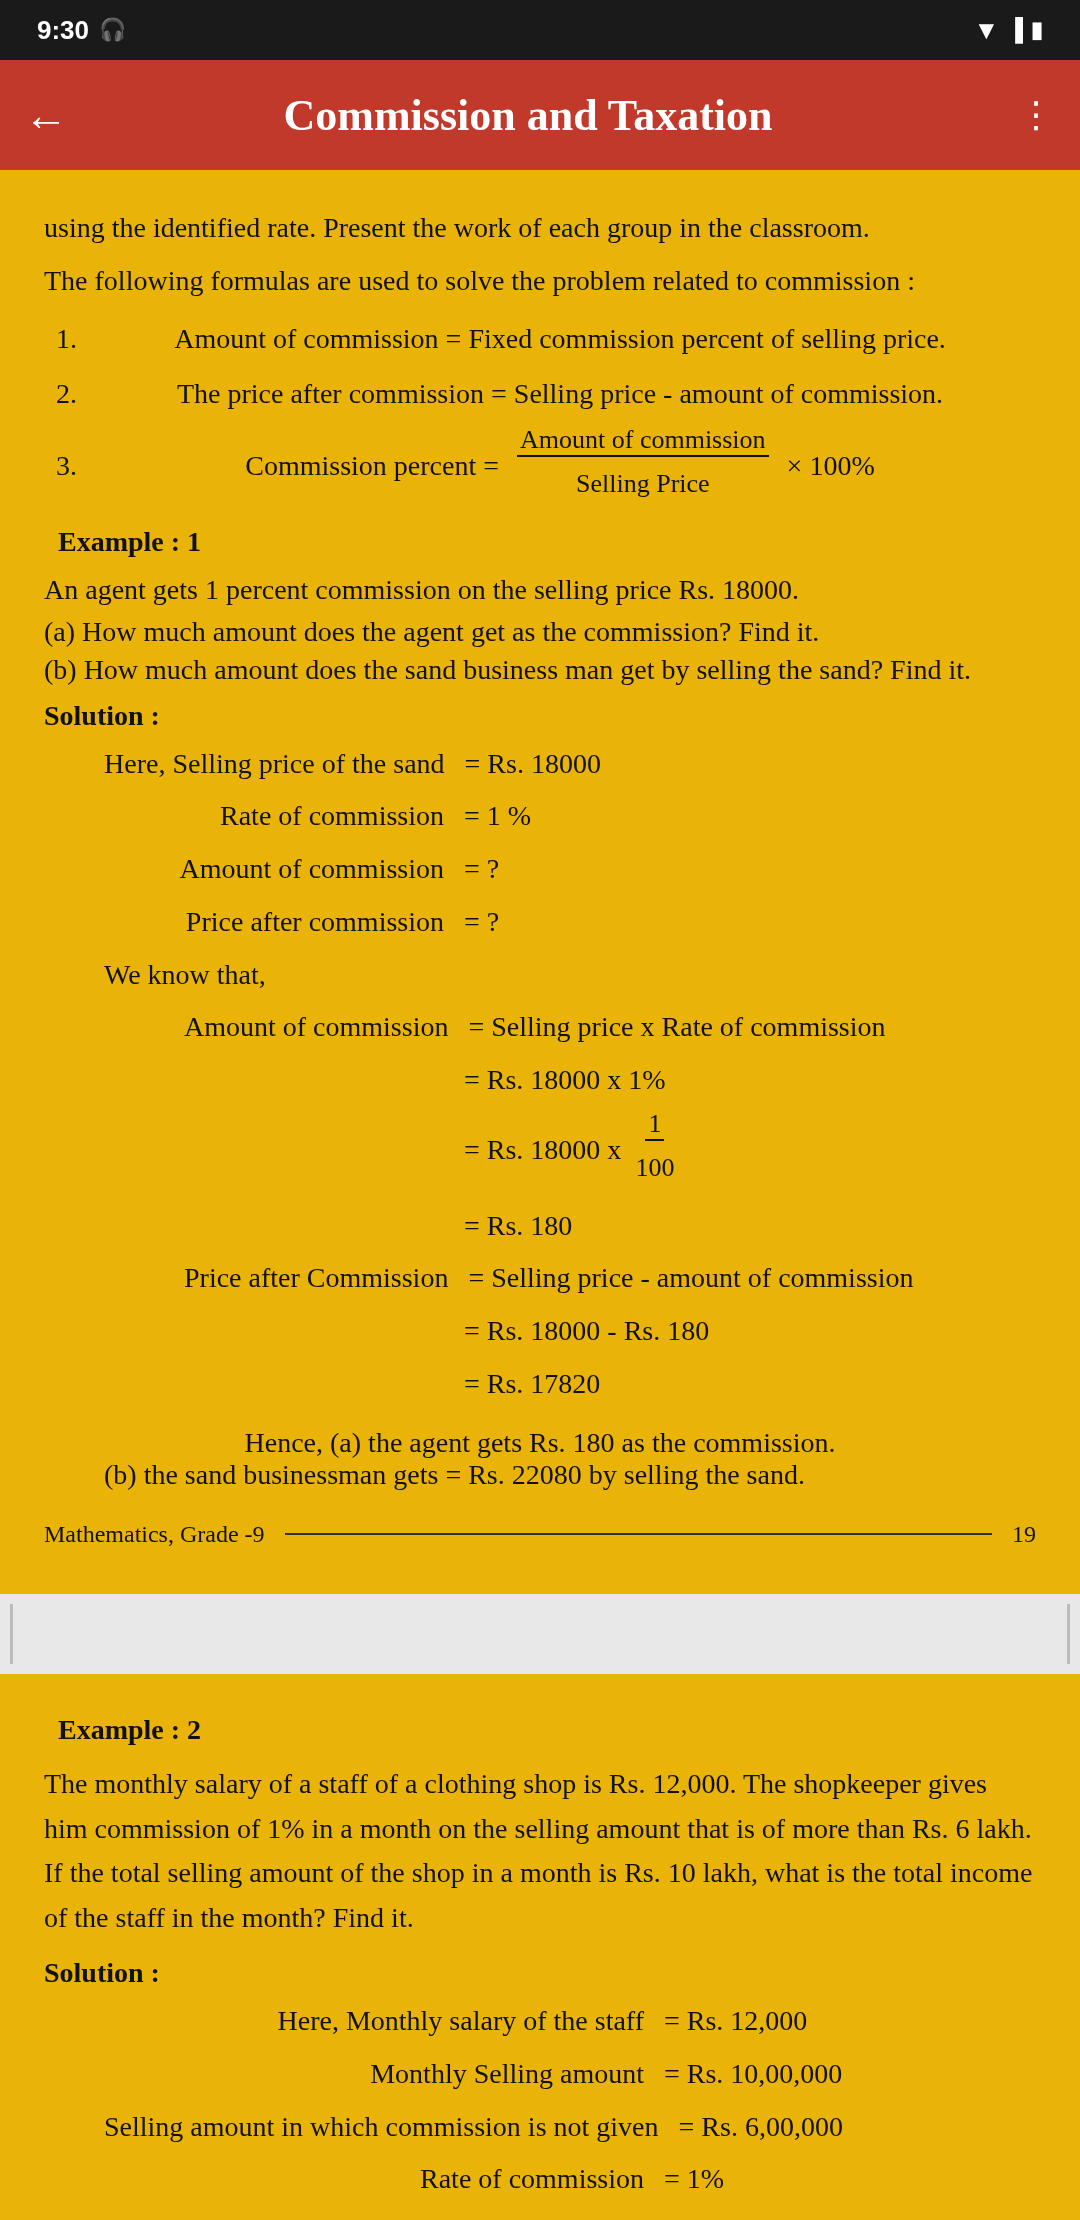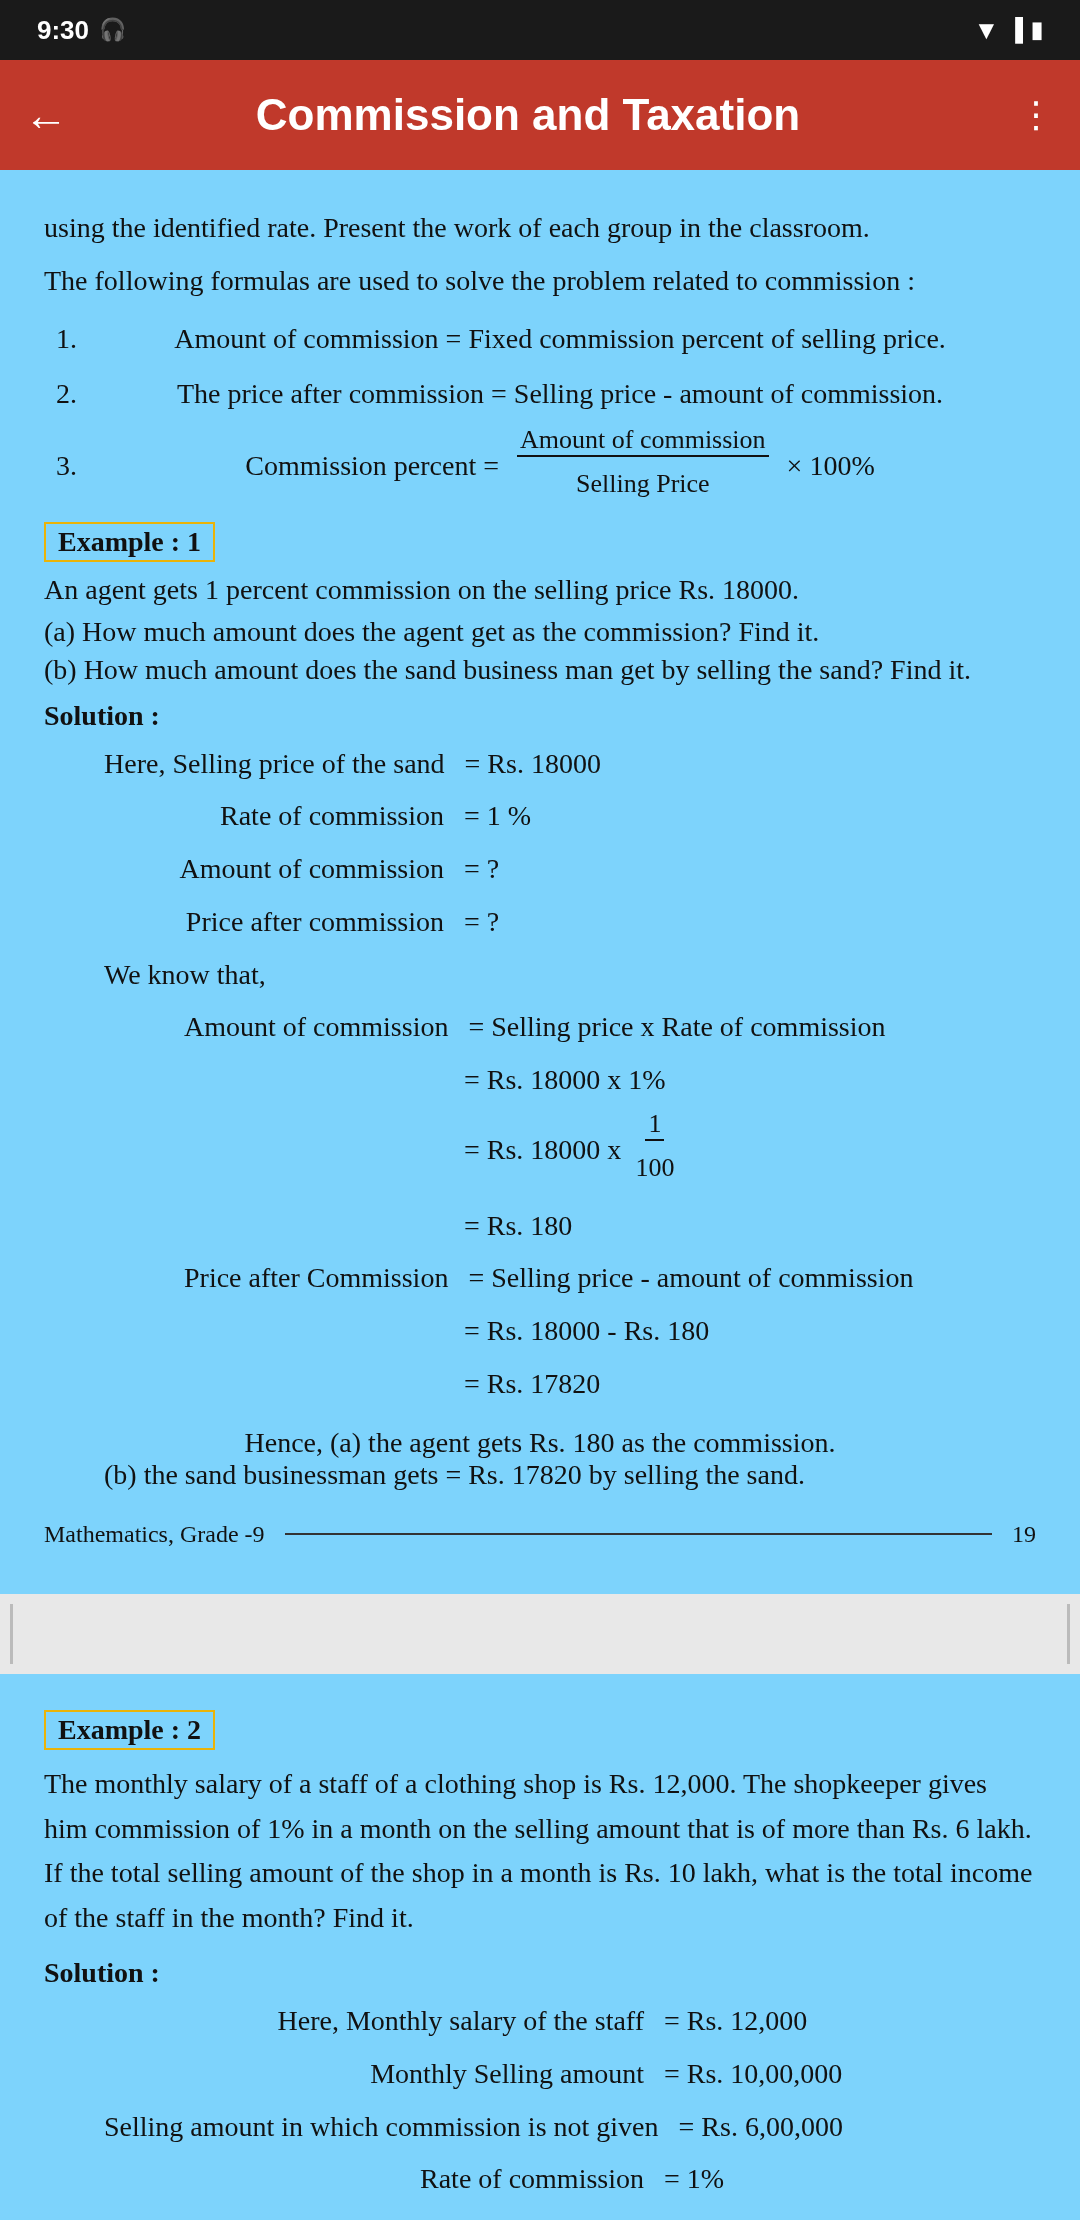--- a/index.html
+++ b/index.html
@@ -44,39 +44,39 @@
       cursor: pointer;
       margin-right: 20px;
       color: white;
       text-decoration: none;
     }
     .app-bar-title {
       flex: 1;
       text-align: center;
       font-size: 44px;
       font-weight: bold;
-      font-family: Liberation Sans, sans-serif;
+      font-family: Liberation Serif, serif;
       margin-right: 50px;
     }
     .app-bar-menu {
       font-size: 36px;
       color: white;
       cursor: pointer;
       letter-spacing: 2px;
     }
 
     
     .content {
       background: #f5f5f5;
       padding: 0;
     }
 
     
     .page {
-      background: #7dd3fc;
+      background: #eab308;
       margin: 0;
       padding: 36px 44px;
     }
 
     .page-gap {
       background: #e8e8e8;
       height: 80px;
       display: flex;
       align-items: center;
       justify-content: space-between;
@@ -260,21 +260,21 @@
           <span class="eq-label"></span>
           <span class="eq-value">= Rs. 18000 - Rs. 180</span>
         </div>
         <div class="eq-row">
           <span class="eq-label"></span>
           <span class="eq-value">= Rs. 17820</span>
         </div>
       </div>
 
       <p style="margin-top:20px;text-align:center;">Hence, (a) the agent gets Rs. 180 as the commission.</p>
-      <p class="indented">(b) the sand businessman gets = Rs. 17820 by selling the sand.</p>
+      <p class="indented">(b) the sand businessman gets = Rs. 22080 by selling the sand.</p>
     </div>
 
     <div class="page-footer">
       <span class="footer-text">Mathematics, Grade -9</span>
       <div class="footer-line"></div>
       <span class="footer-num">19</span>
     </div>
   </div>
 
   <div class="page-gap">

